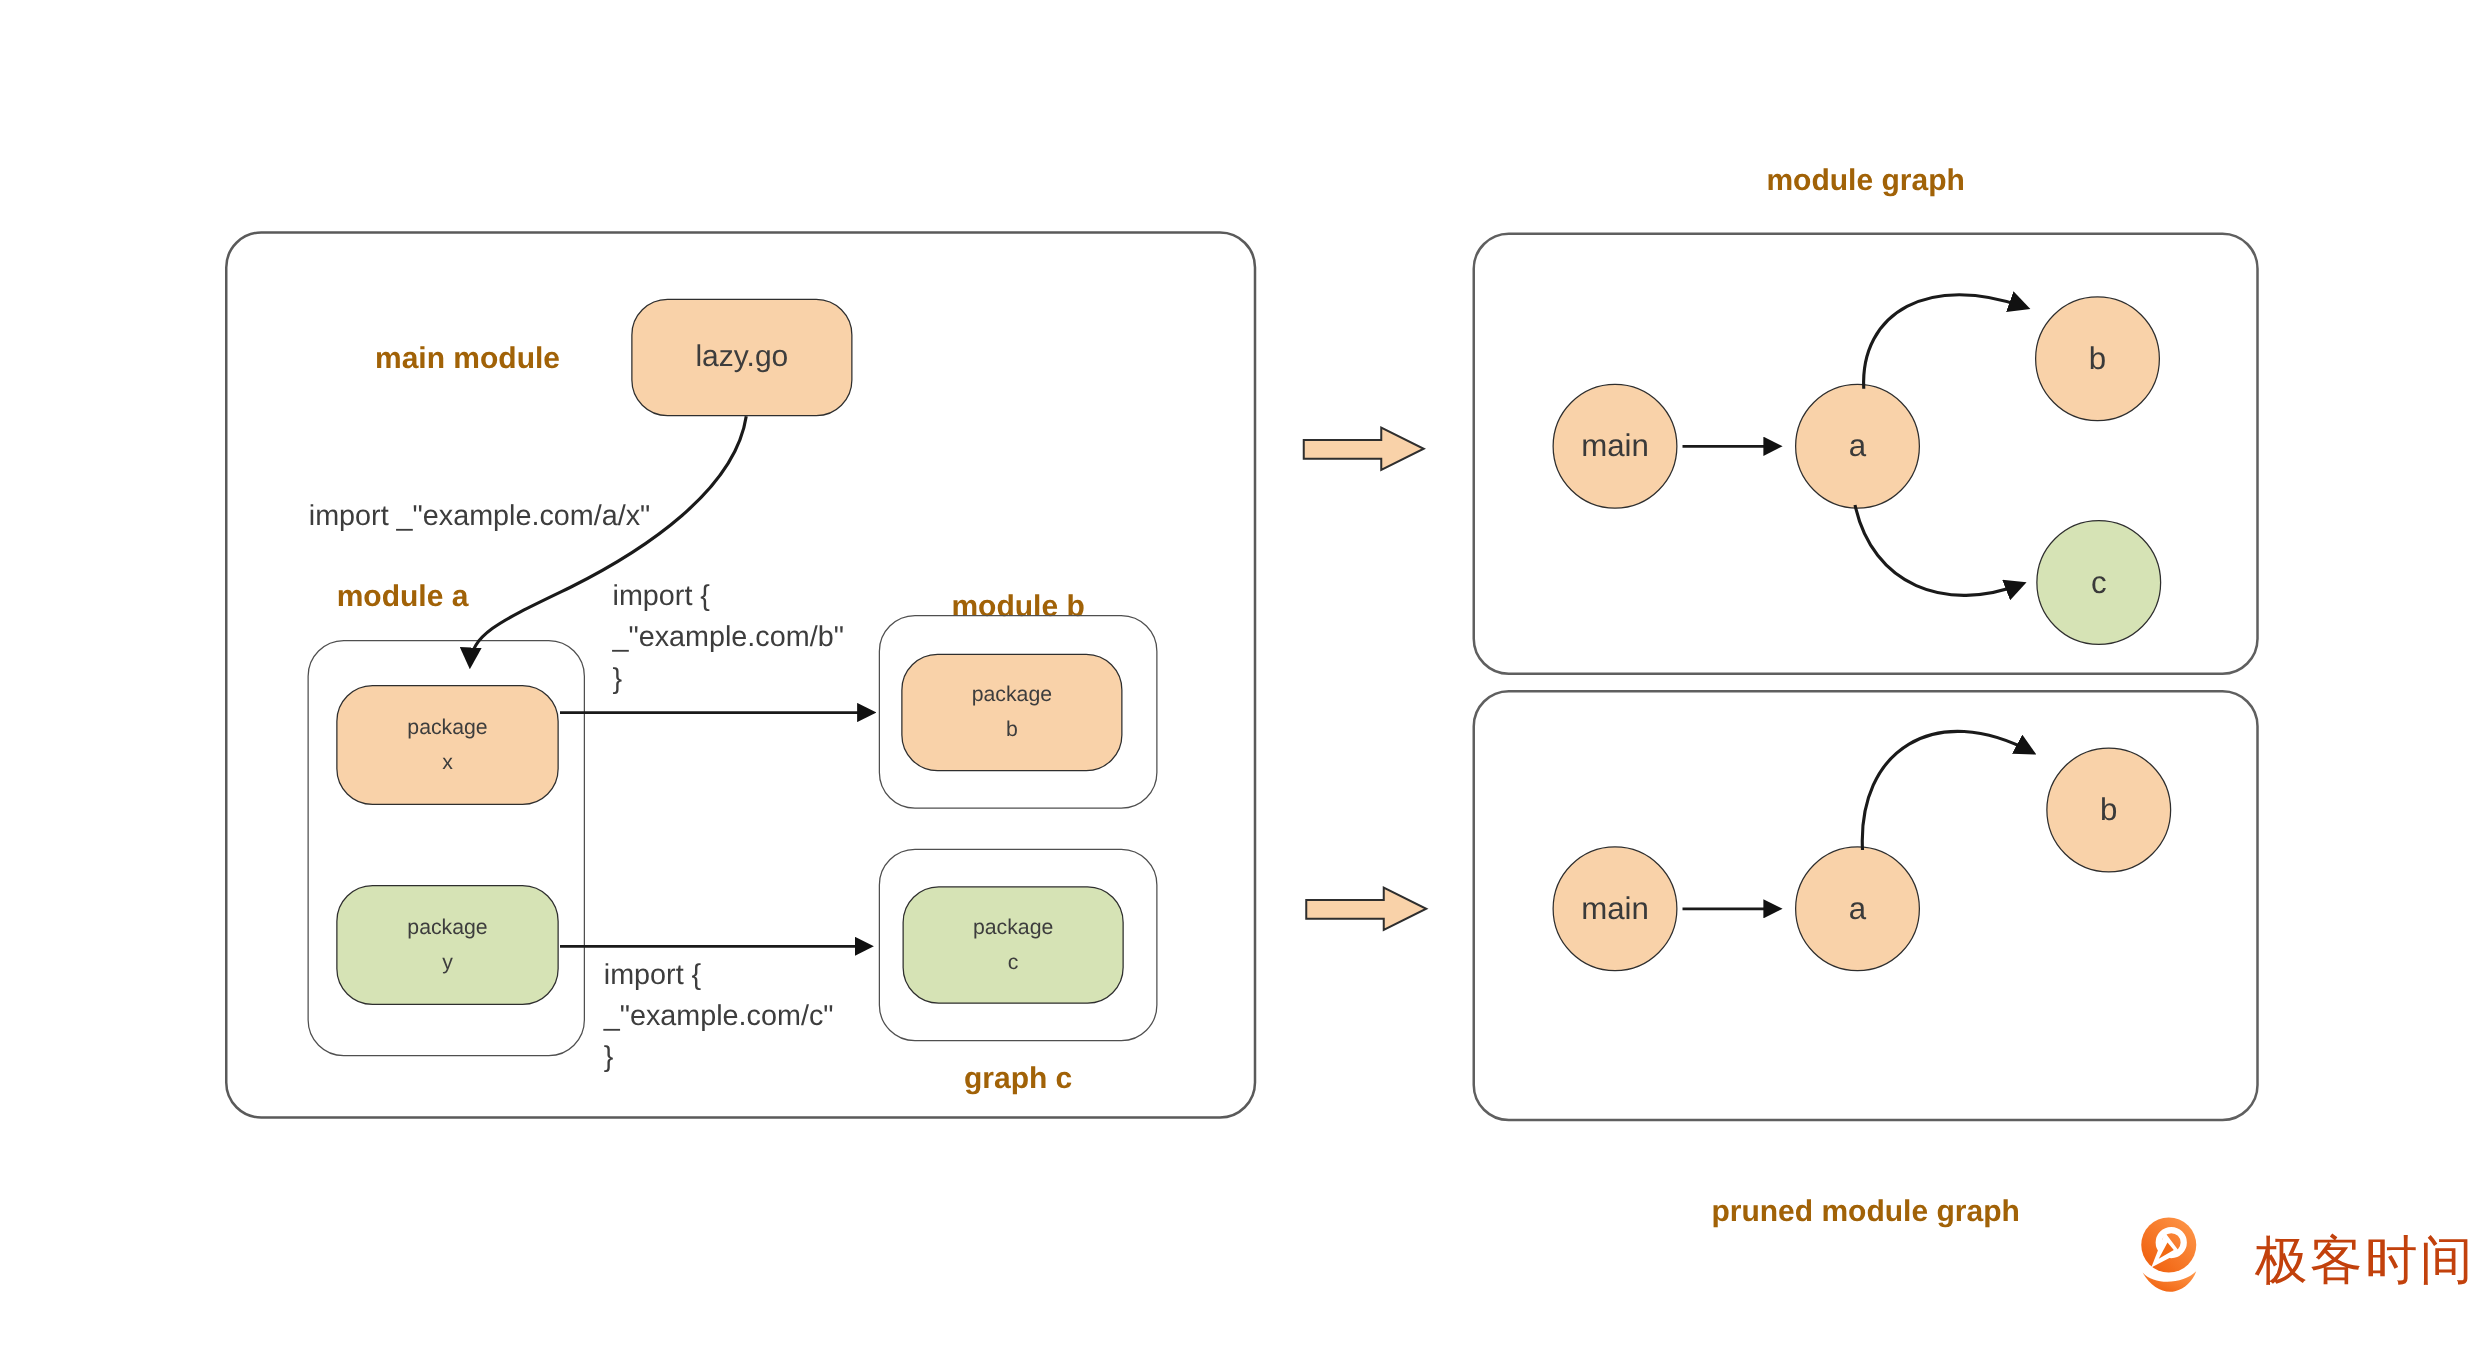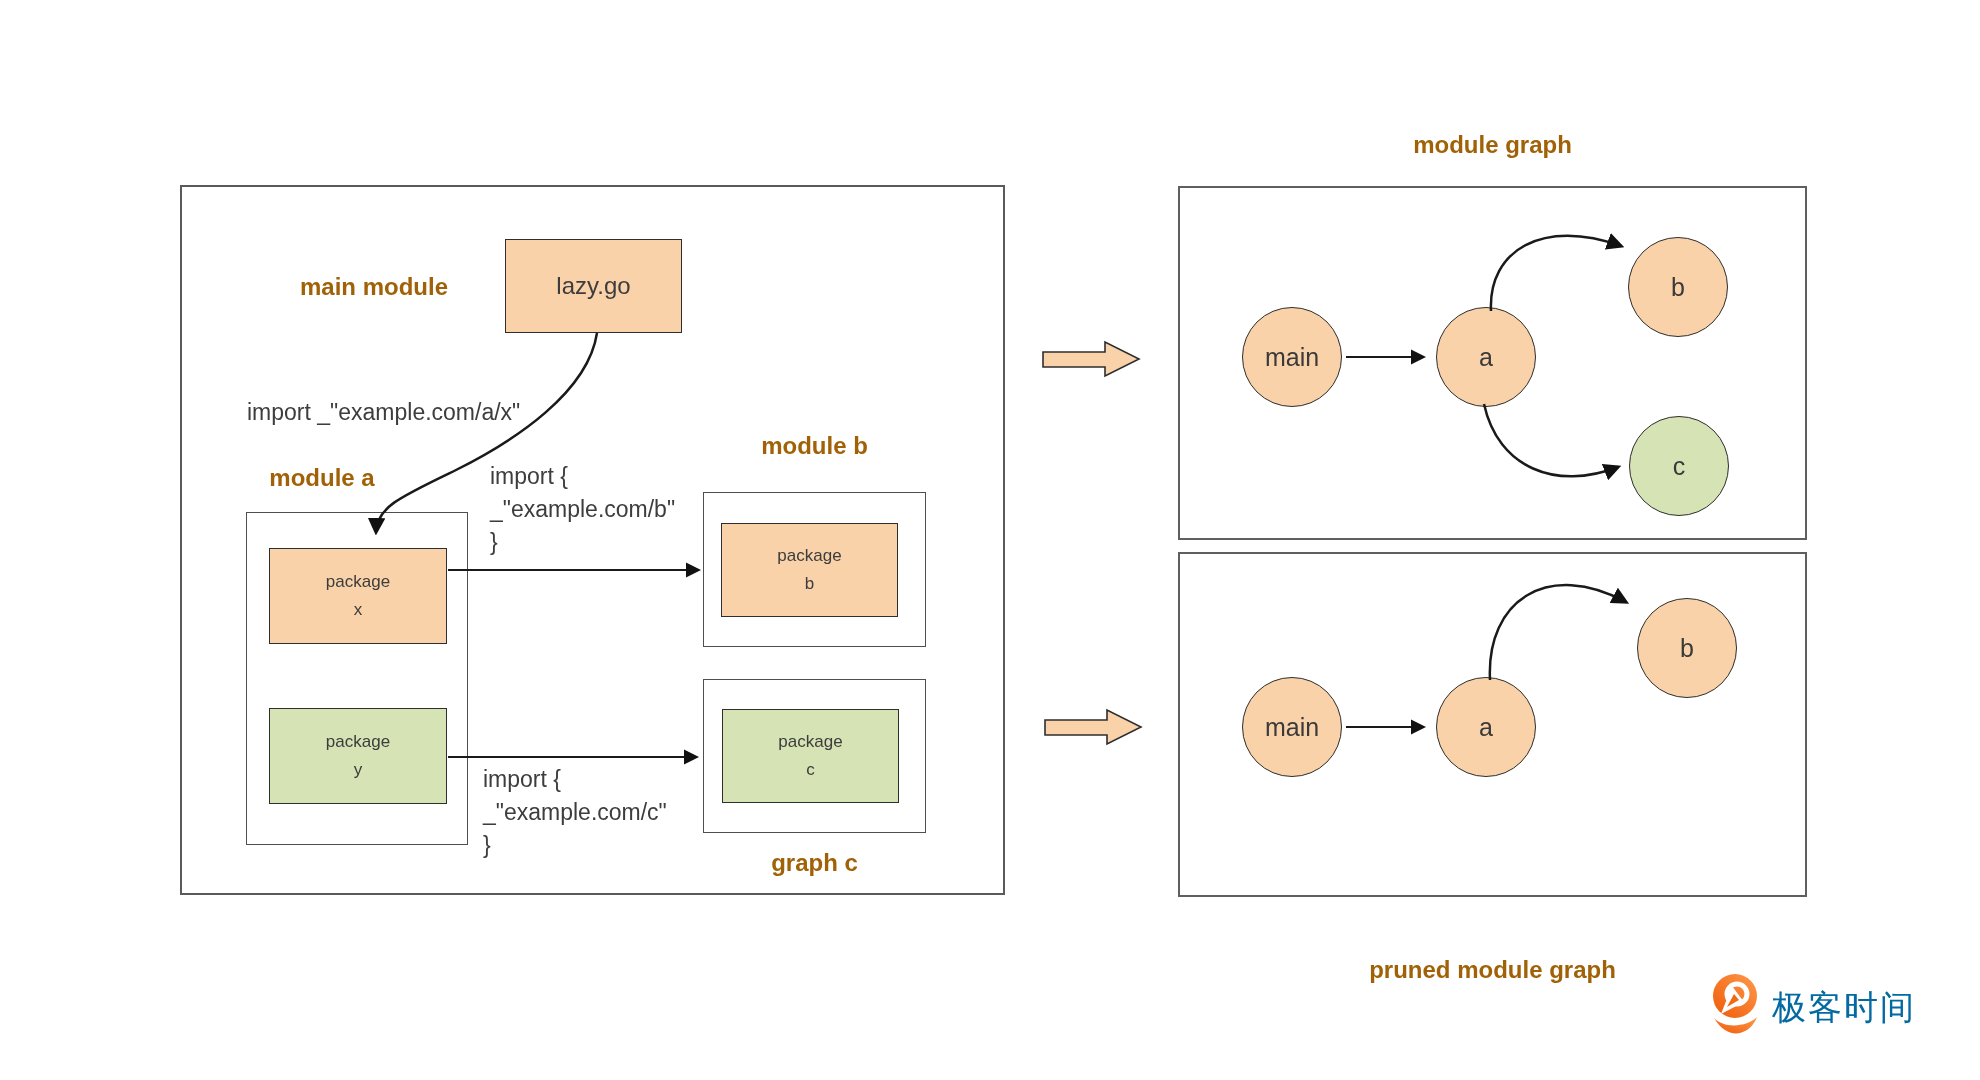--- a/index.html
+++ b/index.html
@@ -1,36 +1,36 @@
 <!DOCTYPE html>
 <html><head>
 <meta charset="utf-8">
 <style>
   html,body{margin:0;padding:0;background:#ffffff;}
   body{width:1980px;height:1080px;position:relative;overflow:hidden;
        font-family:"Liberation Sans","DejaVu Sans",sans-serif;color:#3d3d3d;}
   .abs{position:absolute;}
-  .box{position:absolute;box-sizing:border-box;background:transparent;}
+  .box{position:absolute;box-sizing:border-box;background:transparent;border-radius:29px;}
   .outer-border{border:2px solid #5a5a5a;}
   .panel-border{border:2px solid #5f5f5f;}
   .module-border{border:1.5px solid #4f4f4f;}
   .pkg{border:1.5px solid #2e2e2e;display:flex;flex-direction:column;
        align-items:center;justify-content:center;font-size:17px;line-height:28px;}
   .fill-orange{background:#f9d2a9;}
   .fill-green{background:#d6e3b5;}
   .title{font-size:24px;font-weight:600;color:#a16207;}
   .code{font-size:23px;line-height:33px;color:#3d3d3d;white-space:pre;}
   .node{position:absolute;width:100px;height:100px;border-radius:50%;
         border:1.5px solid #2e2e2e;display:flex;align-items:center;
         justify-content:center;font-size:25px;color:#3a3a3a;box-sizing:border-box;}
   .center{text-align:center;}
   .right{}
   svg.overlay{position:absolute;left:0;top:0;pointer-events:none;}
   .logo{position:absolute;left:1710px;top:972px;display:flex;align-items:center;gap:12px;}
-  .logo-text{font-size:34px;font-weight:500;color:#0369a1;letter-spacing:2px;}
+  .logo-text{font-size:42px;font-weight:500;color:#c2410c;letter-spacing:2px;margin-left:32px;}
 </style>
 </head>
 <body>
 
 <div class="box outer-border" style="left:180px;top:185px;width:825px;height:710px;"></div>
 
 <div class="abs title right" style="left:300px;top:273px;width:197px;">main module</div>
 
 <div class="box pkg fill-orange" style="left:505px;top:239px;width:177px;height:94px;font-size:24px;">
   <span>lazy.go</span>
@@ -45,21 +45,21 @@
 <div class="box pkg fill-orange" style="left:269px;top:548px;width:178px;height:96px;">
   <span>package</span>
   <span>x</span>
 </div>
 
 <div class="box pkg fill-green" style="left:269px;top:708px;width:178px;height:96px;">
   <span>package</span>
   <span>y</span>
 </div>
 
-<div class="abs title center" style="left:703px;top:432px;width:223px;text-align:center;">module b</div>
+<div class="abs title center" style="left:703px;top:472px;width:223px;text-align:center;">module b</div>
 
 <div class="box module-border" style="left:703px;top:492px;width:223px;height:155px;"></div>
 
 <div class="box pkg fill-orange" style="left:721px;top:523px;width:177px;height:94px;">
   <span>package</span>
   <span>b</span>
 </div>
 
 <div class="box module-border" style="left:703px;top:679px;width:223px;height:154px;"></div>
 

